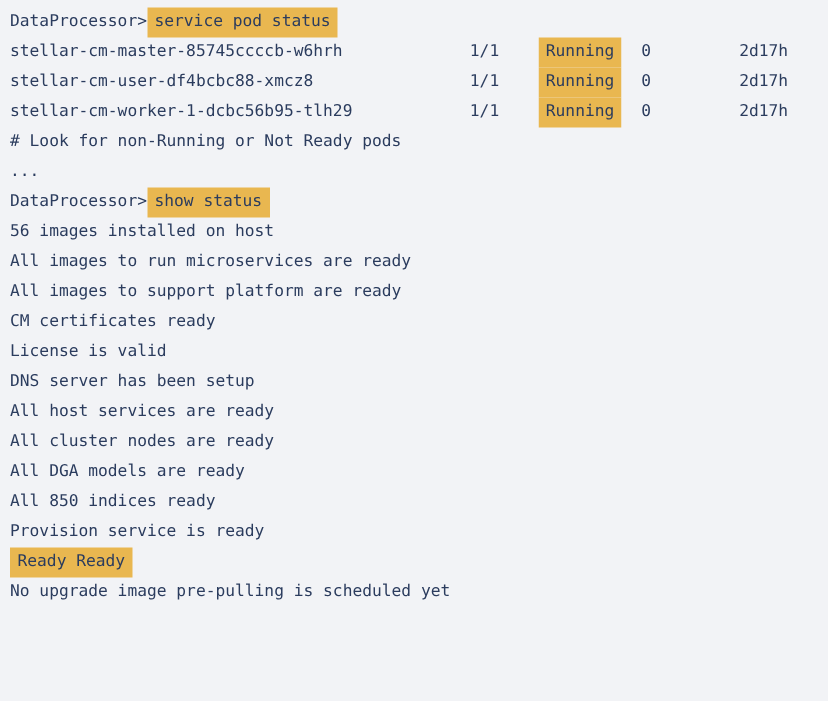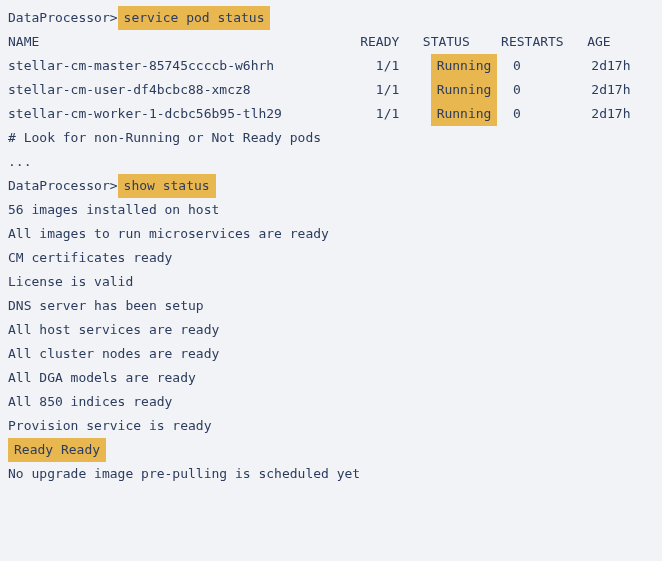--- a/index.html
+++ b/index.html
@@ -29,29 +29,29 @@
     background: var(--highlight);
     padding: 0 6px;
     vertical-align: top;
   }
 </style>
 </head>
 <body>
 
 <div class="terminal">
     <div class="line"><span>DataProcessor&gt;</span><span class="hl">service pod status</span></div>
-    <div class="line"><span>NAME                                         READY   STATUS    RESTARTS   AGE</span></div>
     <div class="line"><span>stellar-cm-master-85745ccccb-w6hrh             1/1    </span><span class="hl">Running</span><span>  0         2d17h</span></div>
     <div class="line"><span>stellar-cm-user-df4bcbc88-xmcz8                1/1    </span><span class="hl">Running</span><span>  0         2d17h</span></div>
     <div class="line"><span>stellar-cm-worker-1-dcbc56b95-tlh29            1/1    </span><span class="hl">Running</span><span>  0         2d17h</span></div>
     <div class="line"><span># Look for non-Running or Not Ready pods</span></div>
     <div class="line"><span>...</span></div>
     <div class="line"><span>DataProcessor&gt;</span><span class="hl">show status</span></div>
     <div class="line"><span>56 images installed on host</span></div>
     <div class="line"><span>All images to run microservices are ready</span></div>
+    <div class="line"><span>All images to support platform are ready</span></div>
     <div class="line"><span>CM certificates ready</span></div>
     <div class="line"><span>License is valid</span></div>
     <div class="line"><span>DNS server has been setup</span></div>
     <div class="line"><span>All host services are ready</span></div>
     <div class="line"><span>All cluster nodes are ready</span></div>
     <div class="line"><span>All DGA models are ready</span></div>
     <div class="line"><span>All 850 indices ready</span></div>
     <div class="line"><span>Provision service is ready</span></div>
     <div class="line"><span class="hl">Ready Ready</span></div>
     <div class="line"><span>No upgrade image pre-pulling is scheduled yet</span></div>

